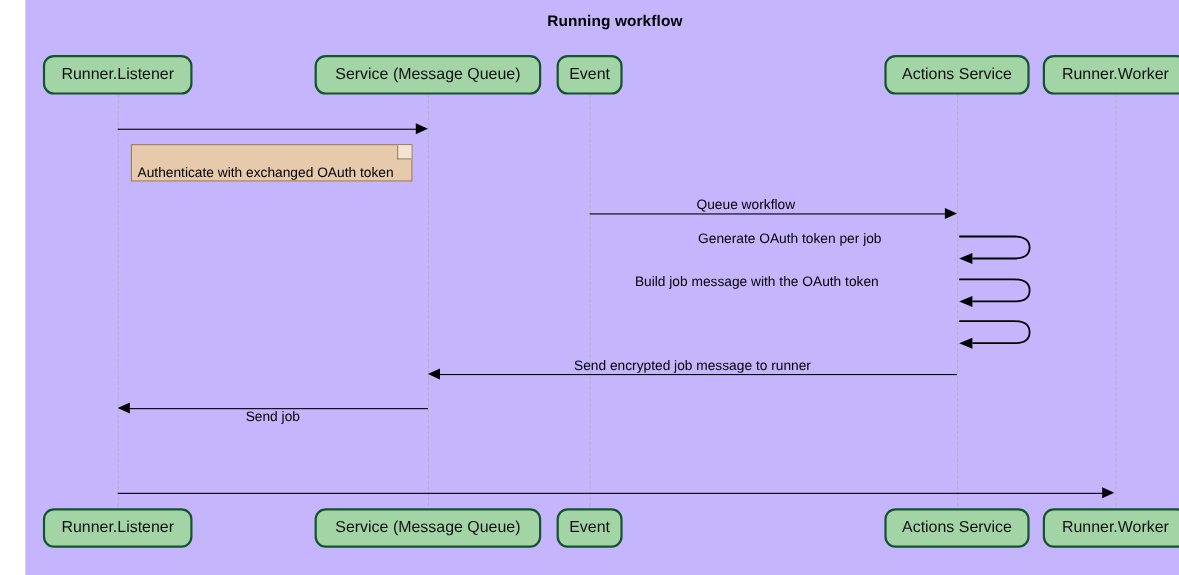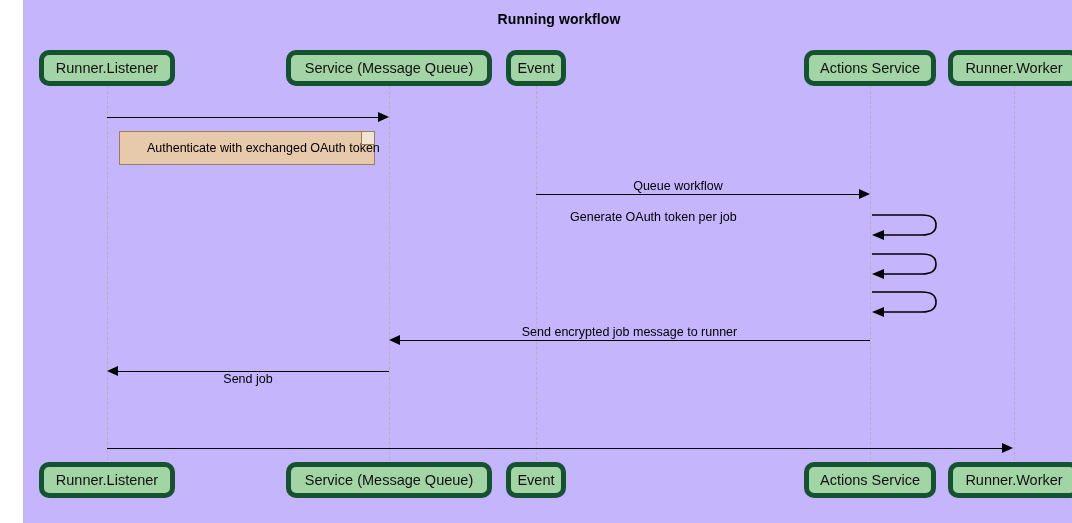--- a/index.html
+++ b/index.html
@@ -31,21 +31,21 @@
     font-weight: bold;
     color: #000000;
     letter-spacing: 0.1px;
   }
   
   .participant {
     position: absolute;
     box-sizing: border-box;
     height: 36px;
     background: #a2d4a5;
-    border: 5px solid #14532d;
+    border: 2px solid #14532d;
     border-radius: 10px;
     display: flex;
     align-items: center;
     justify-content: center;
     font-size: 14.5px;
     color: #111111;
     white-space: nowrap;
     padding: 0 14px;
   }
   
@@ -86,34 +86,34 @@
   }
   .selfloop svg {
     display: block;
     overflow: visible;
   }
   .selfloop-label {
     position: absolute;
     font-size: 12.5px;
     color: #000000;
     white-space: nowrap;
-    text-align: left;
+    text-align: center;
   }
   
   .note {
     position: absolute;
     box-sizing: border-box;
     background: #e7c9ab;
     border: 1px solid #9a7d5c;
     display: flex;
-    align-items: center;
+    align-items: flex-end;
     font-size: 12.5px;
     color: #000000;
     white-space: nowrap;
-    padding: 0 27px;
+    padding: 0 5px;
     height: 34px;
   }
   .note-fold {
     position: absolute;
     top: 0;
     right: 0;
     width: 12px;
     height: 12px;
     background: #f2e4d2;
     border-left: 1px solid #9a7d5c;
@@ -178,20 +178,21 @@
   <div class="arrowhead right" style="left:836px; top:189px;"></div>
 
   <div class="selfloop-label" style="left:547px; top:210px; width:296px;">Generate OAuth token per job</div>
   <div class="selfloop" style="left:847px; top:210px;">
     <svg width="80" height="30" viewBox="0 0 80 30">
       <path d="M2,5 L52,5 Q66,5 66,15 Q66,25 52,25 L14,25" fill="none" stroke="#000000" stroke-width="1.6"></path>
       <polygon points="14,20 2,25 14,30" fill="#000000"></polygon>
     </svg>
   </div>
 
+  <div class="selfloop-label" style="left:487px; top:249px; width:356px;">Build job message with the OAuth token</div>
   <div class="selfloop" style="left:847px; top:249px;">
     <svg width="80" height="30" viewBox="0 0 80 30">
       <path d="M2,5 L52,5 Q66,5 66,15 Q66,25 52,25 L14,25" fill="none" stroke="#000000" stroke-width="1.6"></path>
       <polygon points="14,20 2,25 14,30" fill="#000000"></polygon>
     </svg>
   </div>
 
   <div class="selfloop" style="left:847px; top:287px;">
     <svg width="80" height="30" viewBox="0 0 80 30">
       <path d="M2,5 L52,5 Q66,5 66,15 Q66,25 52,25 L14,25" fill="none" stroke="#000000" stroke-width="1.6"></path>

